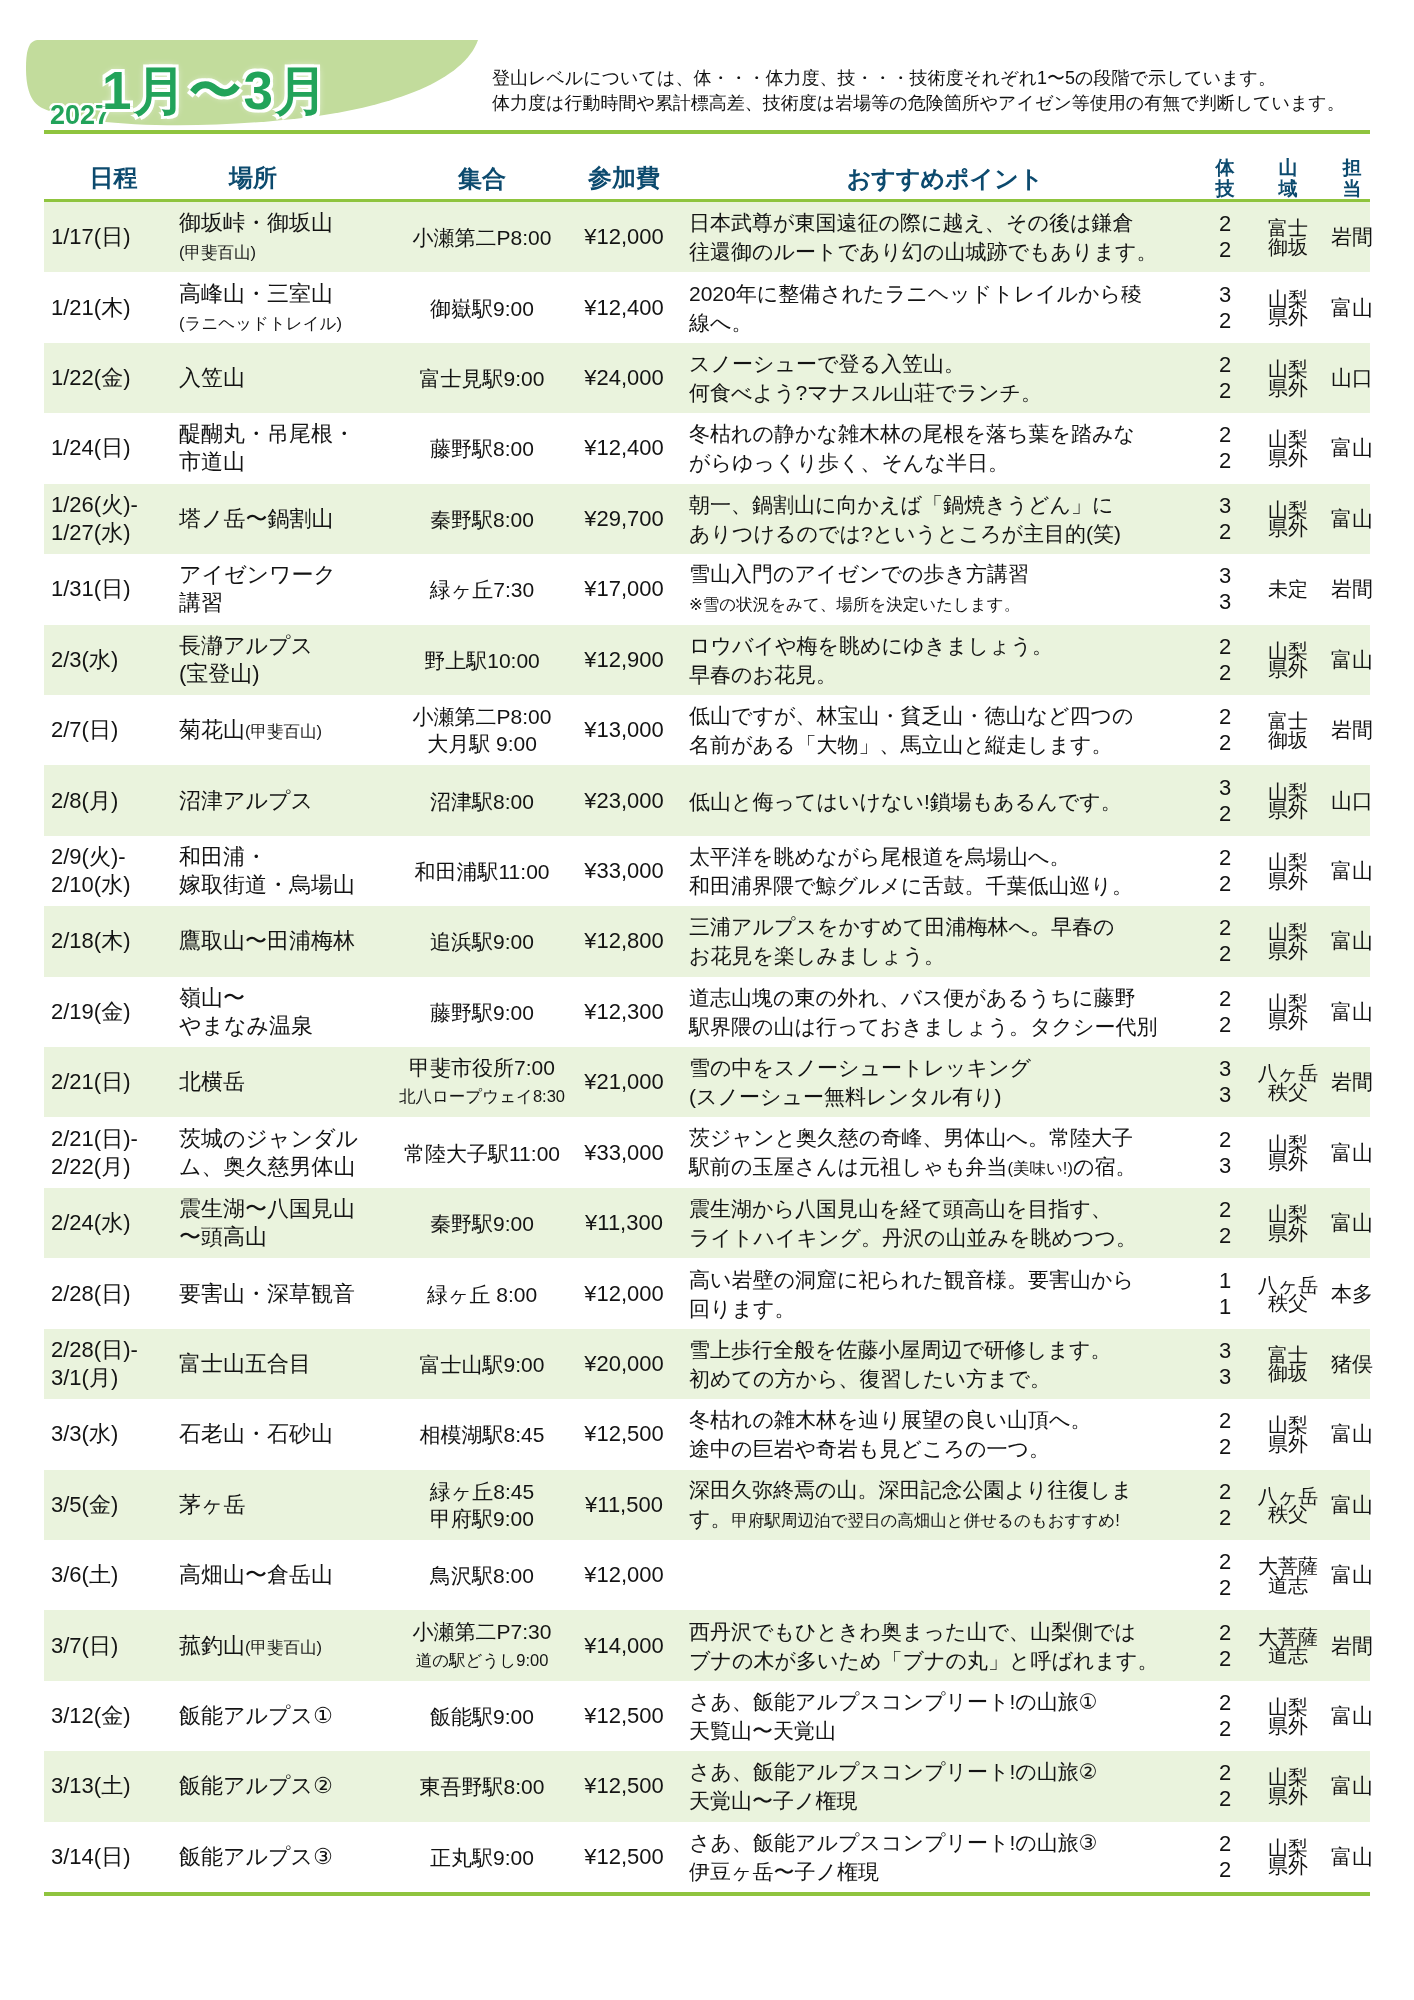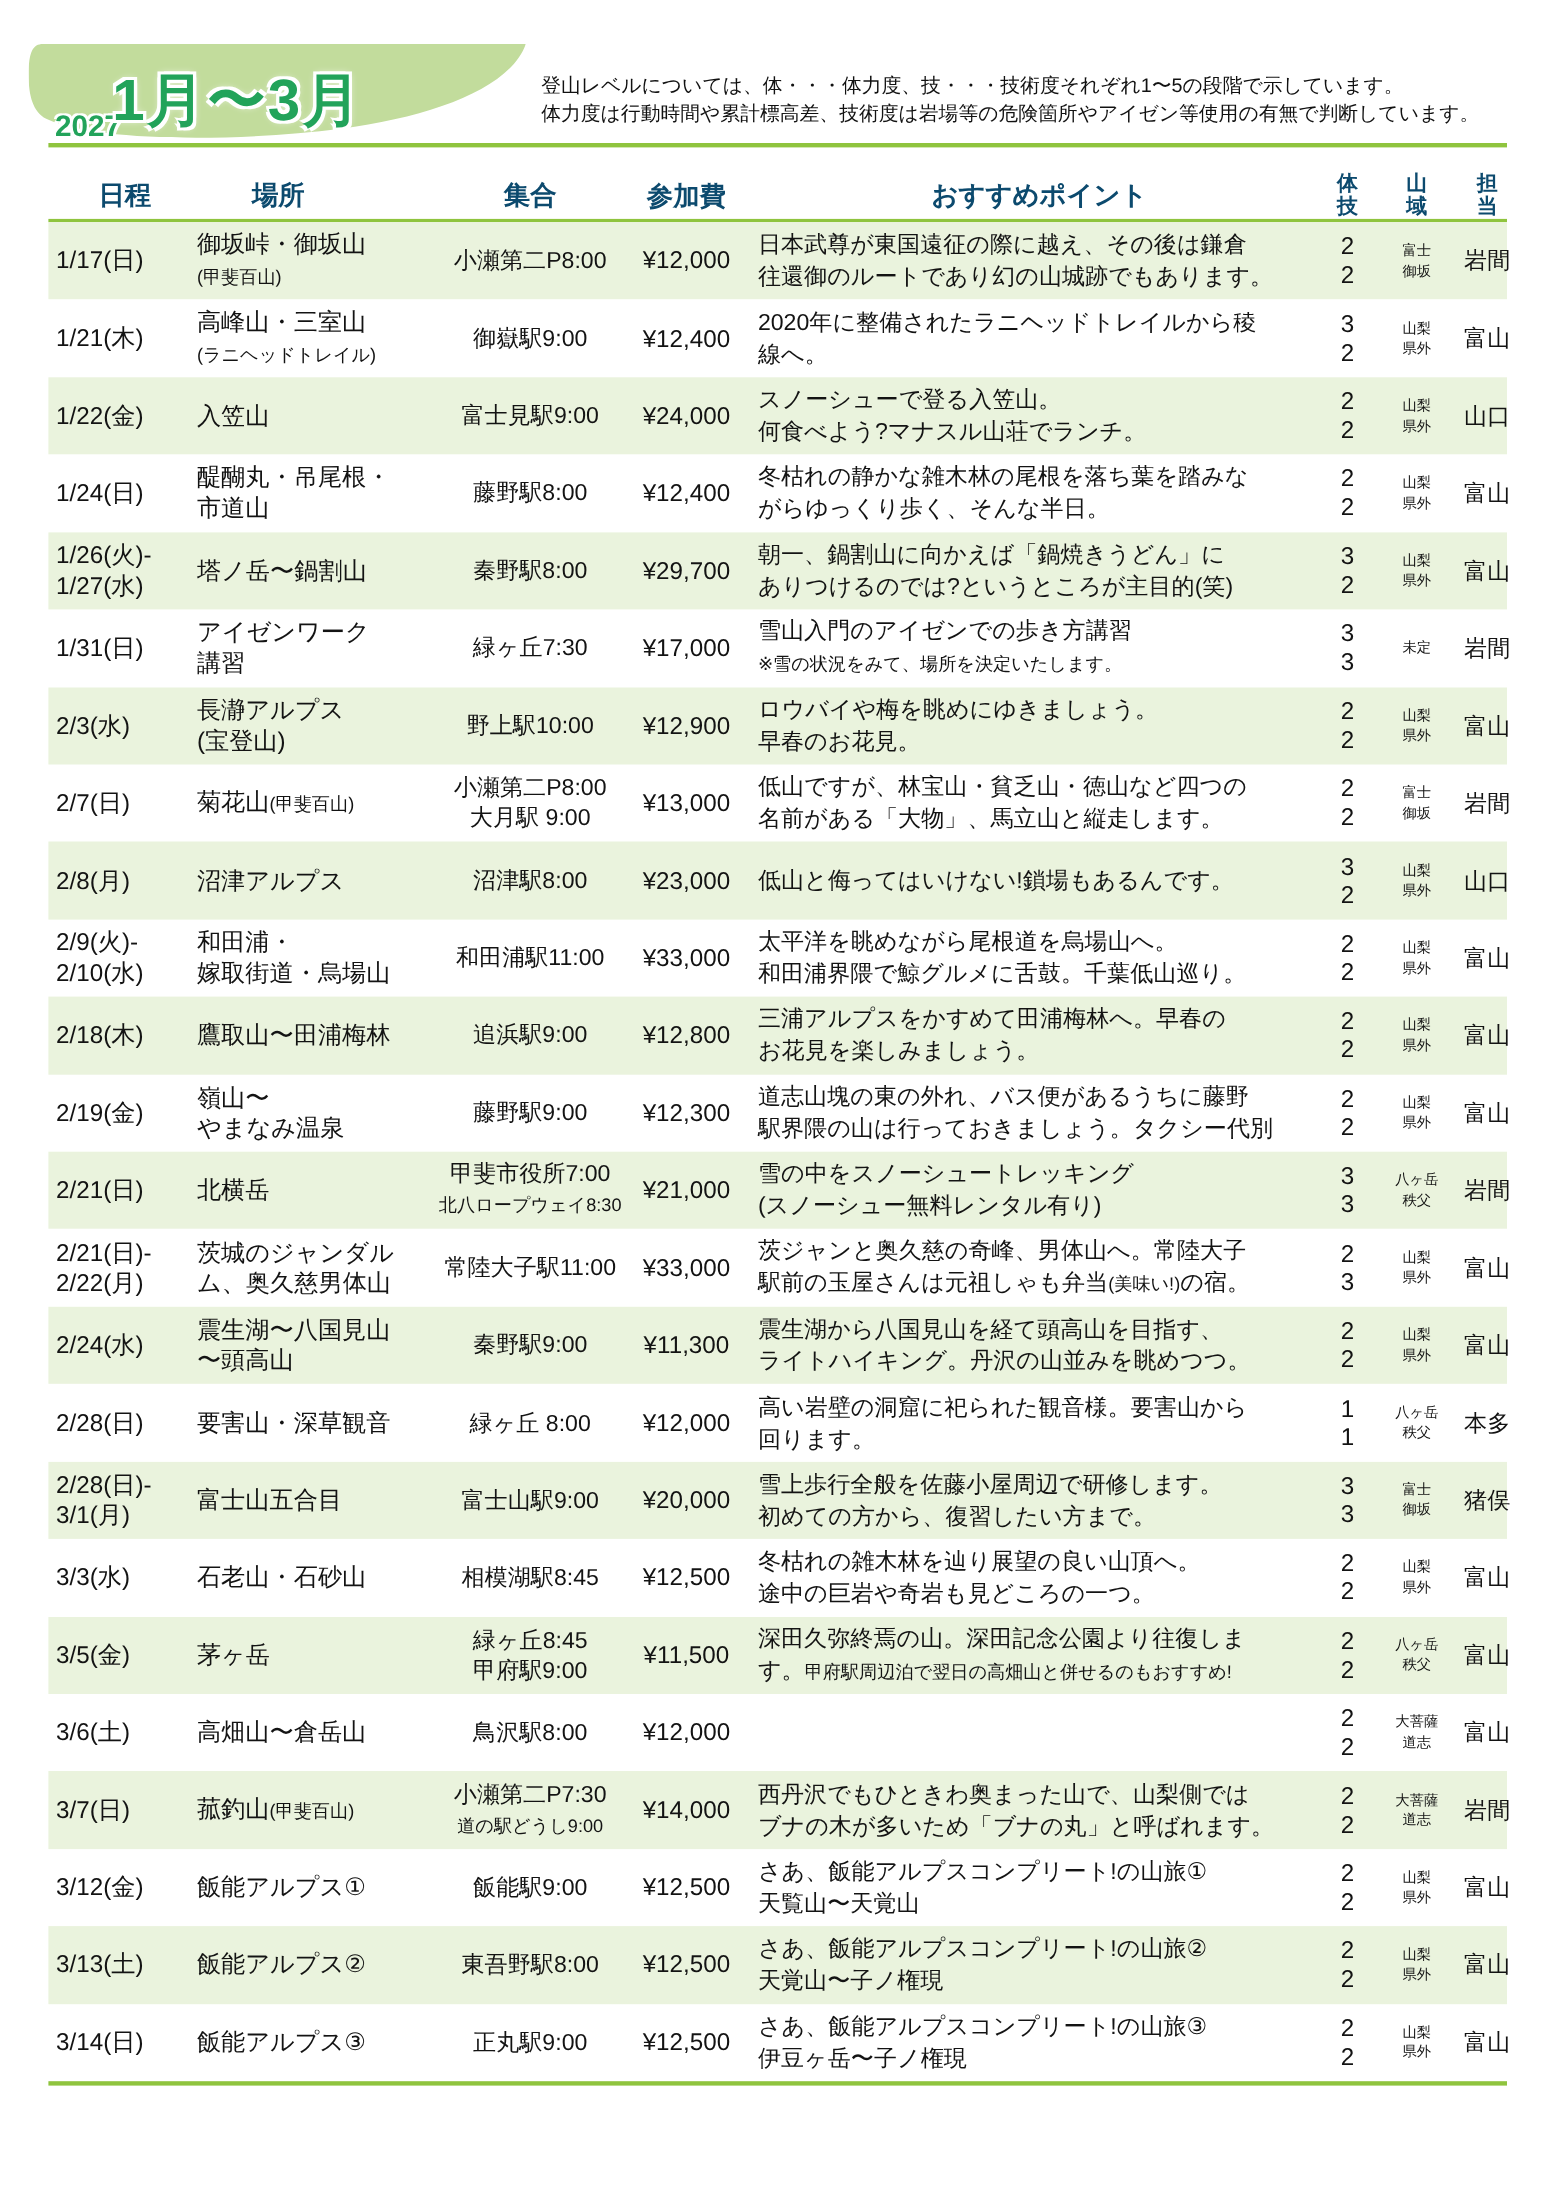--- a/index.html
+++ b/index.html
@@ -22,21 +22,21 @@
   .trow{position:relative;flex:1;margin-left:44px;width:1326px;}
   .trow.green{background:var(--row-green);}
   .cell{position:absolute;top:50%;transform:translateY(-50%);}
   .ln{white-space:nowrap;}
   .c-date{left:7px;width:125px;font-size:22px;line-height:28px;}
   .c-place{left:135px;width:202px;font-size:22px;line-height:28px;}
   .c-meeting{left:338px;width:200px;font-size:21px;line-height:27px;text-align:center;}
   .c-fee{left:525px;width:110px;text-align:center;font-size:22px;}
   .c-points{left:645px;width:512px;font-size:21px;line-height:29px;}
   .c-level{left:1152px;width:58px;text-align:center;font-size:22px;line-height:26px;}
-  .c-area{left:1210px;width:68px;text-align:center;font-size:13px;line-height:18.5px;}
+  .c-area{left:1210px;width:68px;text-align:center;font-size:20px;line-height:18.5px;}
   .c-leader{left:1278px;width:60px;text-align:center;font-size:21px;}
   .sm{font-size:16.5px;}
   .thead .cell{font-weight:bold;color:#0c4a6e;margin-top:12px;}
   .thead .c-date{text-align:center;font-size:24px;}
   .thead .c-place{padding-left:50px;box-sizing:border-box;font-size:24px;}
   .thead .c-meeting{text-align:center;font-size:24px;}
   .thead .c-fee{font-size:24px;}
   .thead .c-points{text-align:center;font-size:24px;}
   .thead .stacked{font-size:19px;line-height:21px;}
   .stacked span{display:block;}

